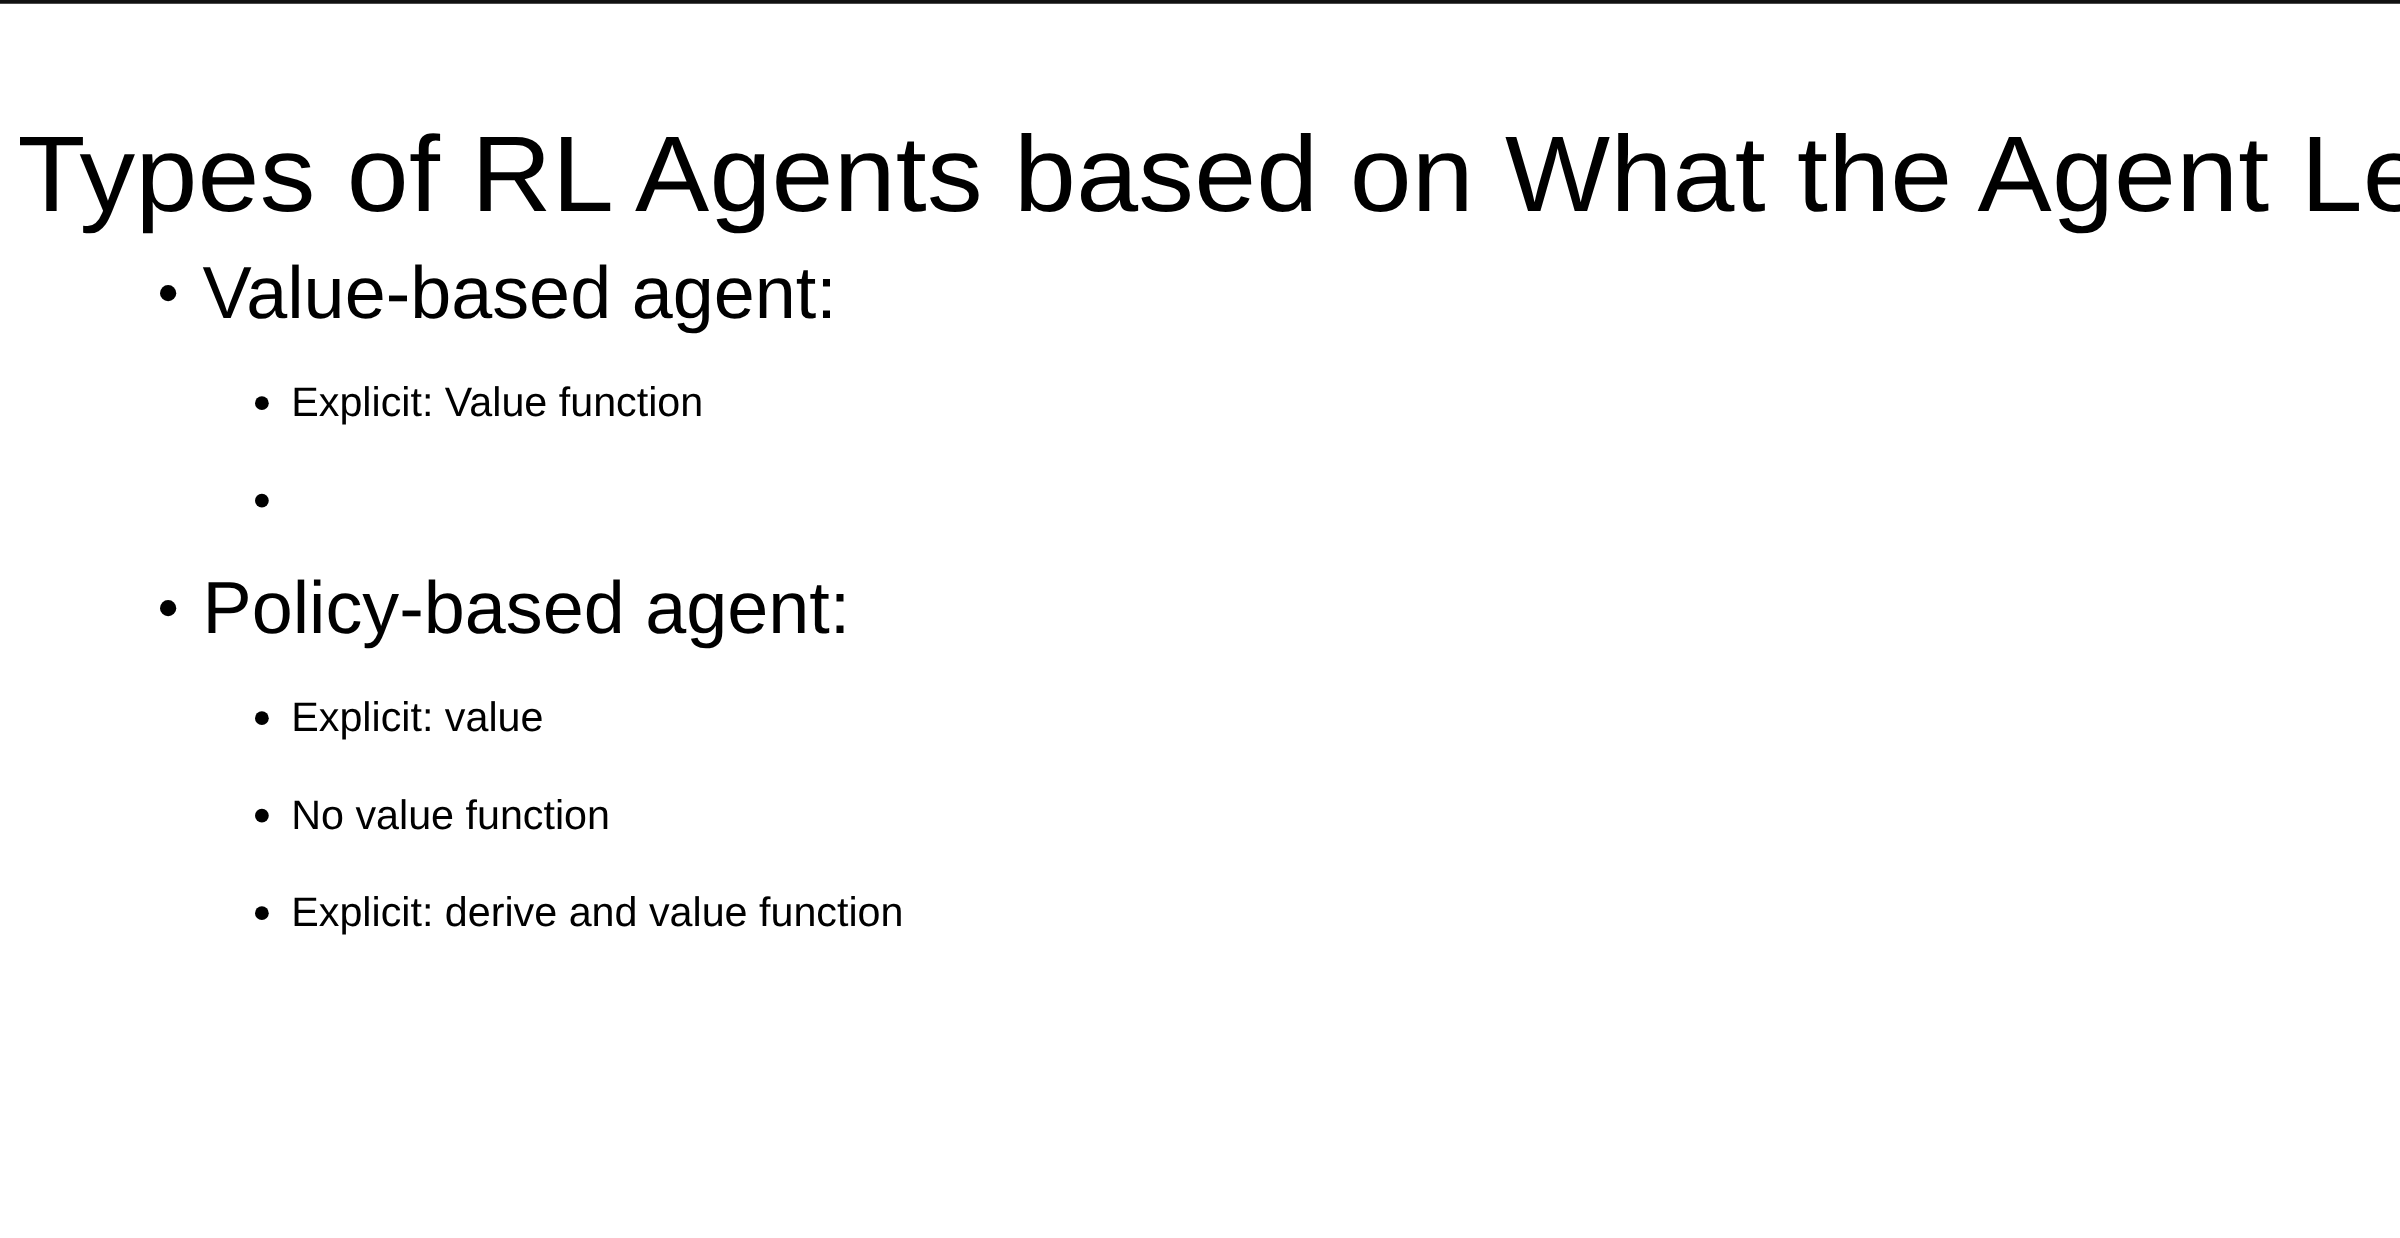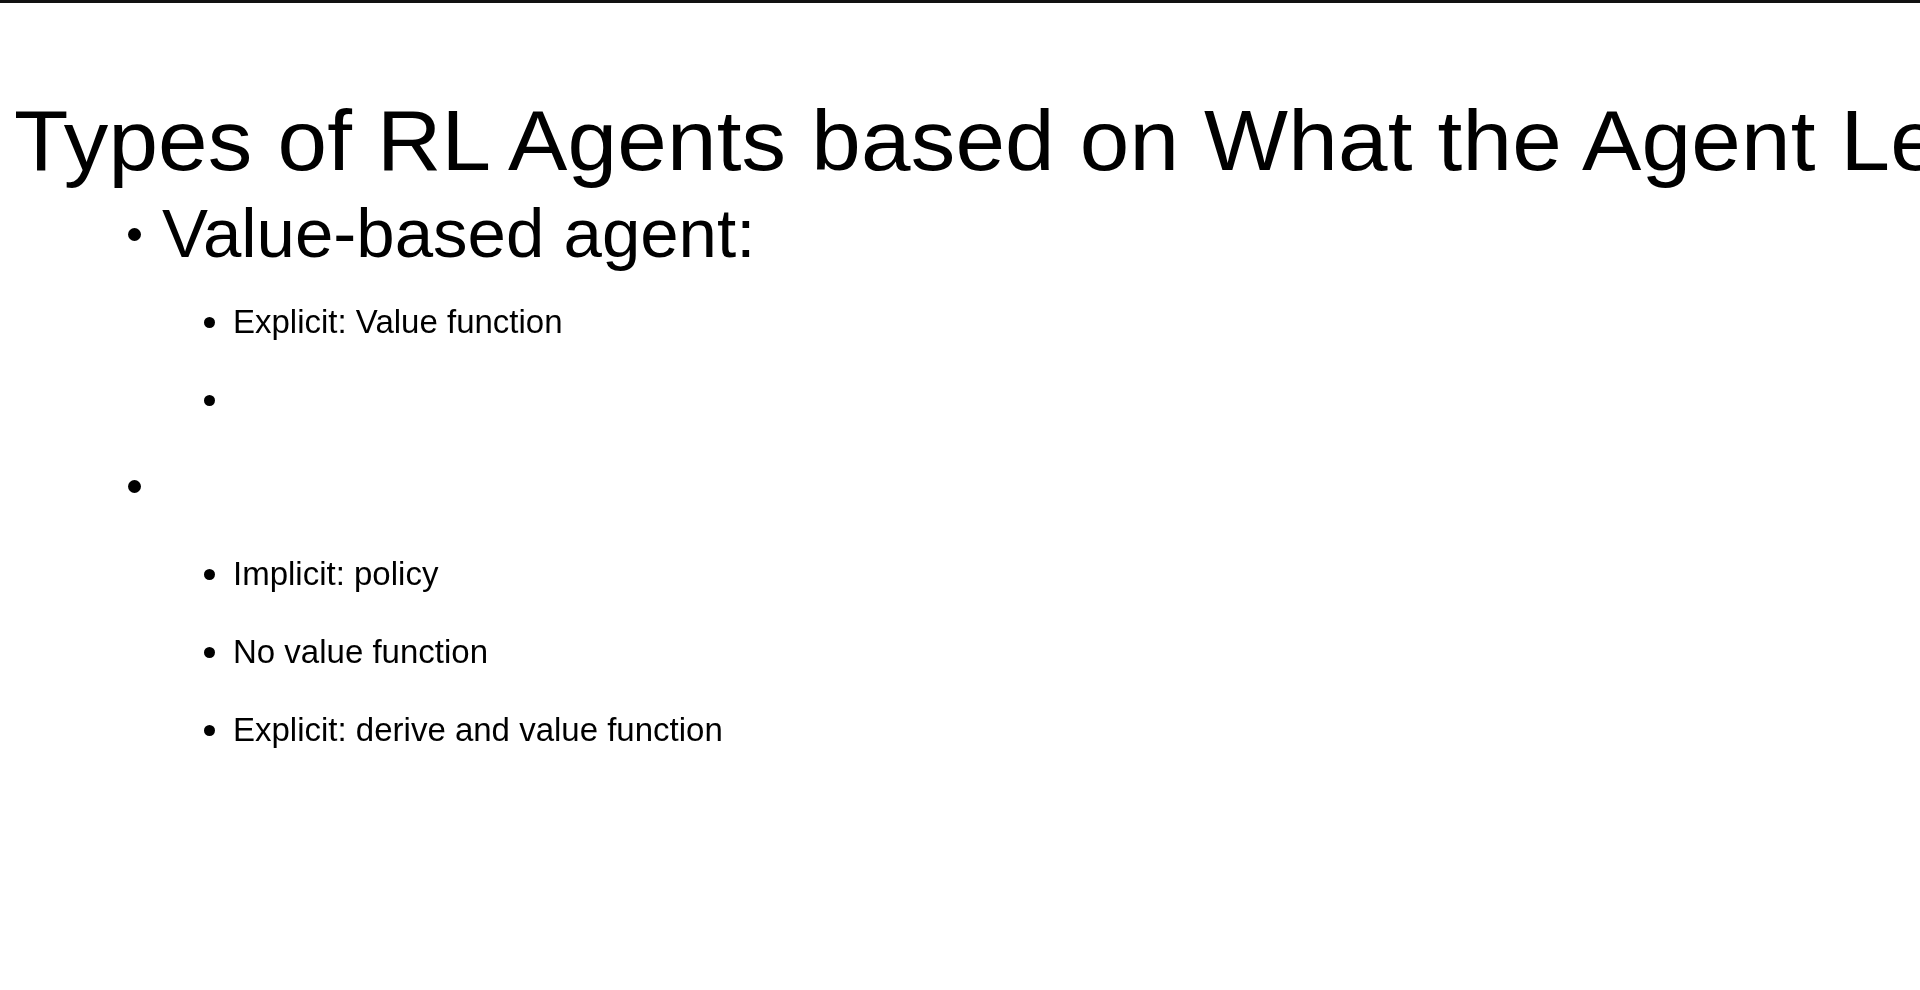--- a/index.html
+++ b/index.html
@@ -93,21 +93,21 @@
     margin-top: 29px;
     margin-right: 18px;
   }
 
   .bullet-text {
     flex: 0 0 auto;
     color: #000000;
     font-weight: 400;
   }
   .level-1 .bullet-text {
-    font-size: 69px;
+    font-size: 59px;
     line-height: 84px;
   }
   .level-2 .bullet-text {
     font-size: 33px;
     line-height: 68px;
   }
 </style>
 </head>
 <body>
 
@@ -125,24 +125,25 @@
       </div>
       <div class="bullet-row level-2">
         <span class="bullet-dot"></span>
         <span class="bullet-text">Explicit: Value function</span>
       </div>
       <div class="bullet-row level-2">
         <span class="bullet-dot"></span>
       </div>
       <div class="bullet-row level-1">
         <span class="bullet-dot"></span>
+        <span class="bullet-text">Policy-based agent:</span>
       </div>
       <div class="bullet-row level-2">
         <span class="bullet-dot"></span>
-        <span class="bullet-text">Implicit: policy</span>
+        <span class="bullet-text">Explicit: value</span>
       </div>
       <div class="bullet-row level-2">
         <span class="bullet-dot"></span>
         <span class="bullet-text">No value function</span>
       </div>
       <div class="bullet-row level-2">
         <span class="bullet-dot"></span>
         <span class="bullet-text">Explicit: derive and value function</span>
       </div>
     </div>

